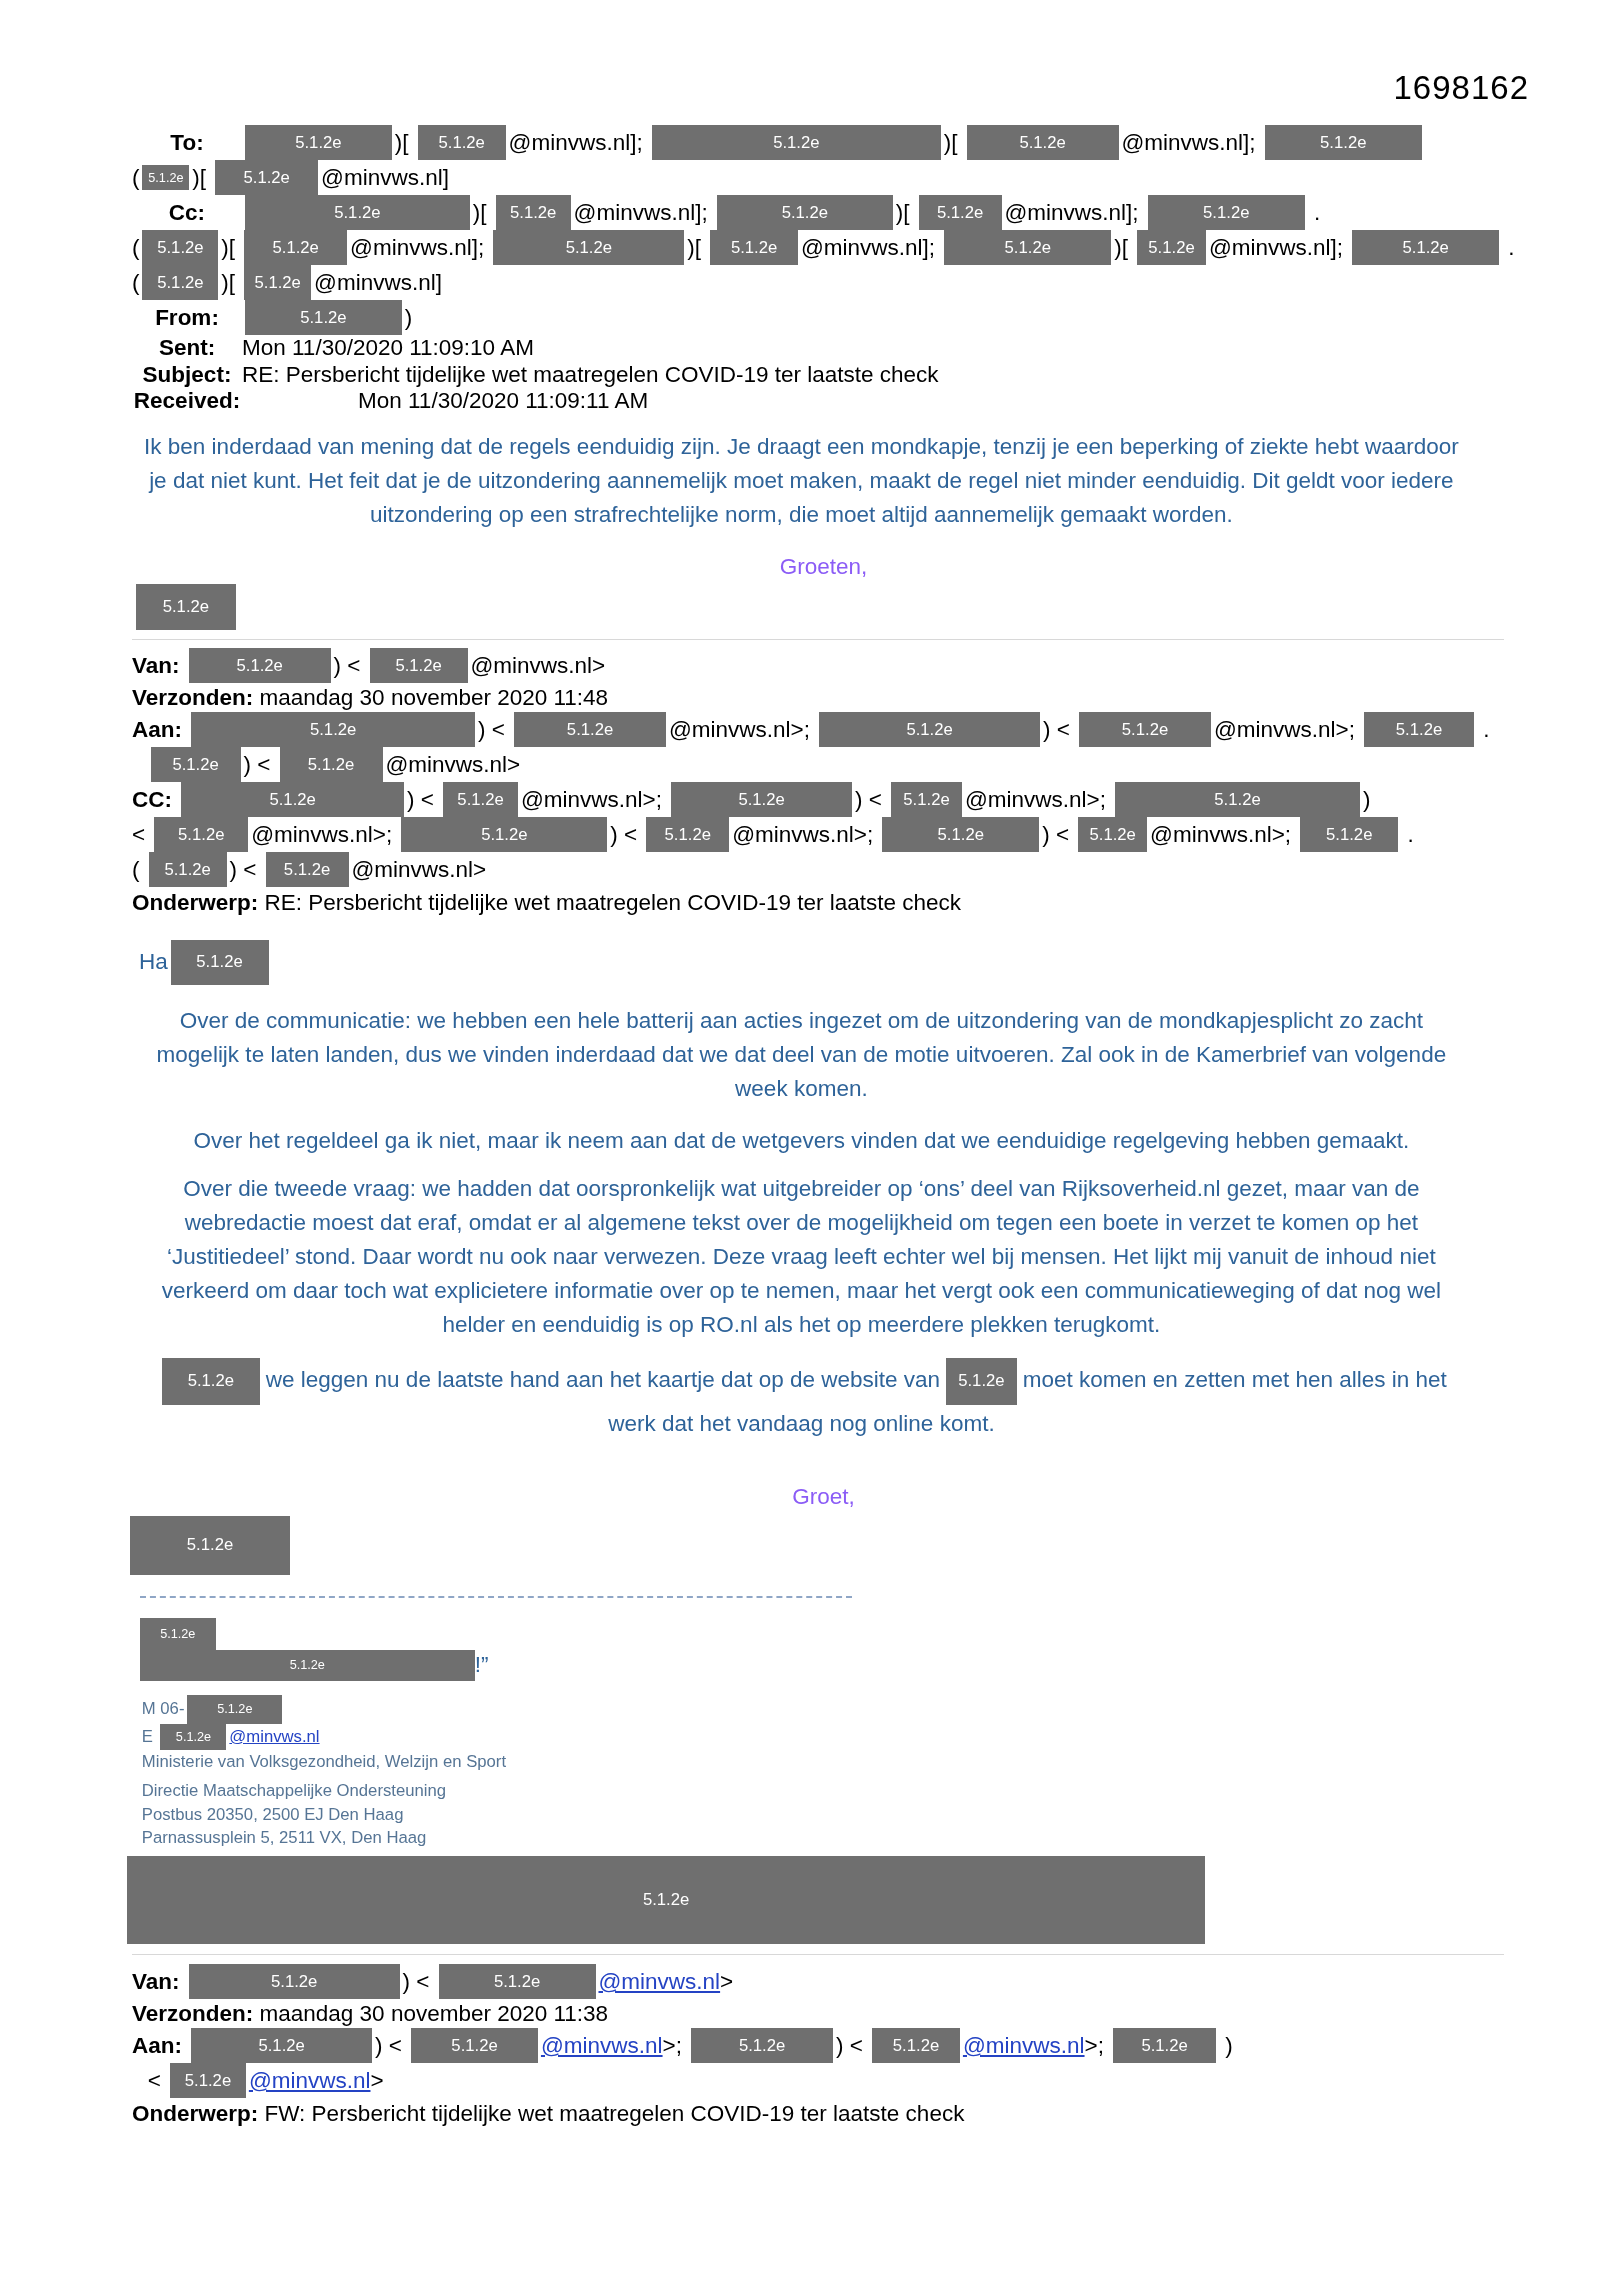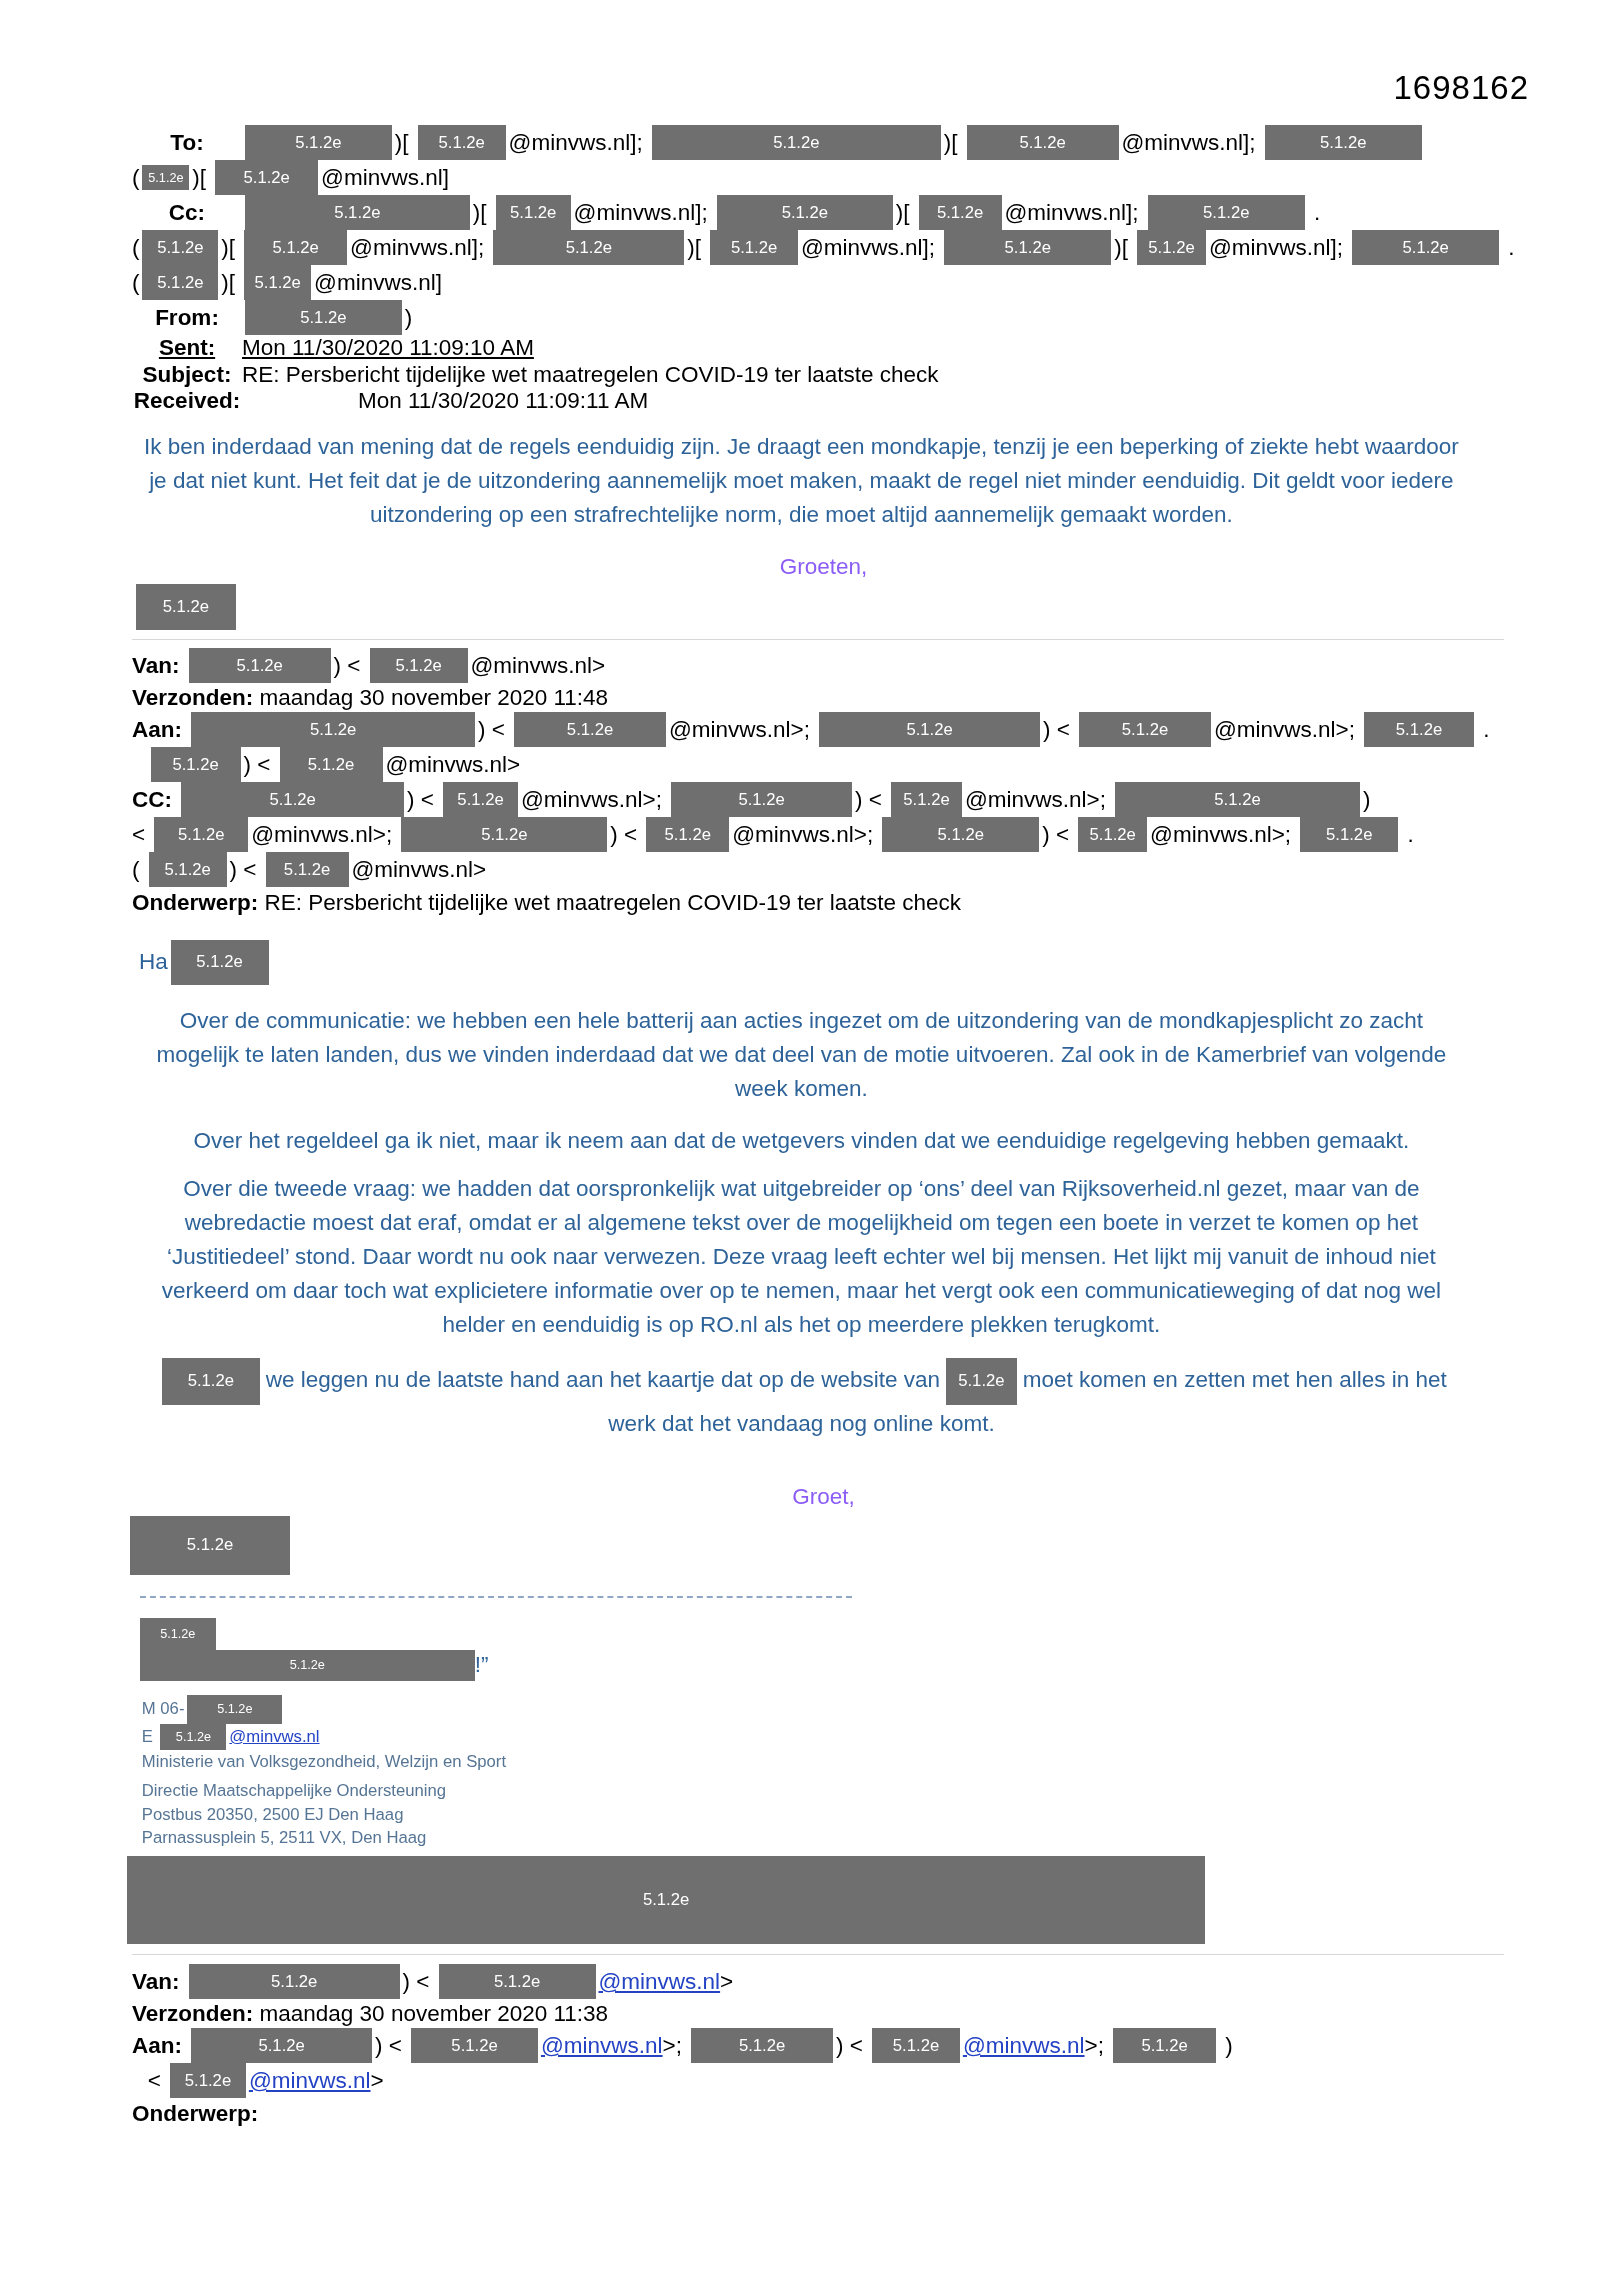--- a/index.html
+++ b/index.html
@@ -49,21 +49,21 @@
 
 <div class="content">
 
   <section id="hdr1">
       <div class="line"><span class="lab">To:</span><span class="redact" style="width: 147px; height: 35px;">5.1.2e</span><span class="txt">)[ </span><span class="redact" style="width: 88px; height: 35px;">5.1.2e</span><span class="txt">@minvws.nl]; </span><span class="redact" style="width: 289px; height: 35px;">5.1.2e</span><span class="txt">)[ </span><span class="redact" style="width: 152px; height: 35px;">5.1.2e</span><span class="txt">@minvws.nl]; </span><span class="redact" style="width: 157px; height: 35px;">5.1.2e</span></div>
       <div class="line"><span class="txt">(</span><span class="redact sm" style="width: 47px; height: 25.5px;">5.1.2e</span><span class="txt">)[ </span><span class="redact" style="width: 103px; height: 35px;">5.1.2e</span><span class="txt">@minvws.nl]</span></div>
       <div class="line"><span class="lab">Cc:</span><span class="redact" style="width: 225px; height: 35px;">5.1.2e</span><span class="txt">)[ </span><span class="redact" style="width: 75px; height: 35px;">5.1.2e</span><span class="txt">@minvws.nl]; </span><span class="redact" style="width: 176px; height: 35px;">5.1.2e</span><span class="txt">)[ </span><span class="redact" style="width: 83px; height: 35px;">5.1.2e</span><span class="txt">@minvws.nl]; </span><span class="redact" style="width: 157px; height: 35px;">5.1.2e</span><span class="txt"> .</span></div>
       <div class="line"><span class="txt">(</span><span class="redact" style="width: 76px; height: 35px;">5.1.2e</span><span class="txt">)[ </span><span class="redact" style="width: 103px; height: 35px;">5.1.2e</span><span class="txt">@minvws.nl]; </span><span class="redact" style="width: 191px; height: 35px;">5.1.2e</span><span class="txt">)[ </span><span class="redact" style="width: 88px; height: 35px;">5.1.2e</span><span class="txt">@minvws.nl]; </span><span class="redact" style="width: 167px; height: 35px;">5.1.2e</span><span class="txt">)[ </span><span class="redact" style="width: 69px; height: 35px;">5.1.2e</span><span class="txt">@minvws.nl]; </span><span class="redact" style="width: 147px; height: 35px;">5.1.2e</span><span class="txt"> .</span></div>
       <div class="line"><span class="txt">(</span><span class="redact" style="width: 76px; height: 35px;">5.1.2e</span><span class="txt">)[ </span><span class="redact" style="width: 67px; height: 35px;">5.1.2e</span><span class="txt">@minvws.nl]</span></div>
       <div class="line"><span class="lab">From:</span><span class="redact" style="width: 157px; height: 35px;">5.1.2e</span><span class="txt">)</span></div>
-      <div class="line" style="min-height: 26.5px; text-decoration: underline;"><span class="lab">Sent:</span><span class="txt">Mon 11/30/2020 11:09:10 AM</span></div>
+      <div class="line" style="min-height: 26.5px;"><span class="lab">Sent:</span><span class="txt">Mon 11/30/2020 11:09:10 AM</span></div>
       <div class="line" style="min-height: 26.5px;"><span class="lab">Subject:</span><span class="txt">RE: Persbericht tijdelijke wet maatregelen COVID-19 ter laatste check</span></div>
       <div class="line" style="min-height: 26.5px;"><span class="lab">Received:</span><span class="pad" style="width: 116px;"></span><span class="txt">Mon 11/30/2020 11:09:11 AM</span></div>
     </section>
 
   <p class="para" id="p1">Ik ben inderdaad van mening dat de regels eenduidig zijn. Je draagt een mondkapje, tenzij je een beperking of ziekte hebt waardoor je dat niet kunt. Het feit dat je de uitzondering aannemelijk moet maken, maakt de regel niet minder eenduidig. Dit geldt voor iedere uitzondering op een strafrechtelijke norm, die moet altijd aannemelijk gemaakt worden.</p>
 
   <div class="greet" id="groeten-line">Groeten,</div>
   <section id="groeten-box">
       <div class="line" style="min-height: 46px;"><span class="redact" style="width: 100px; height: 46px;">5.1.2e</span></div>
     </section>
@@ -118,17 +118,17 @@
       <div class="line" style="min-height: 88px;"><span class="redact" style="width: 1078px; height: 88px;">5.1.2e</span></div>
     </section>
 
   <hr class="sep">
 
   <section id="hdr3">
       <div class="line"><span class="bold">Van: </span><span class="redact" style="width: 211px; height: 35px;">5.1.2e</span><span class="txt">) &lt; </span><span class="redact" style="width: 157px; height: 35px;">5.1.2e</span><a class="link">@minvws.nl</a><span class="txt">&gt;</span></div>
       <div class="line" style="min-height: 29px;"><span class="bold">Verzonden: </span><span class="txt">maandag 30 november 2020 11:38</span></div>
       <div class="line"><span class="bold">Aan: </span><span class="redact" style="width: 181px; height: 35px;">5.1.2e</span><span class="txt">) &lt; </span><span class="redact" style="width: 127px; height: 35px;">5.1.2e</span><a class="link">@minvws.nl</a><span class="txt">&gt;; </span><span class="redact" style="width: 142px; height: 35px;">5.1.2e</span><span class="txt">) &lt; </span><span class="redact" style="width: 88px; height: 35px;">5.1.2e</span><a class="link">@minvws.nl</a><span class="txt">&gt;; </span><span class="redact" style="width: 103px; height: 35px;">5.1.2e</span><span class="txt"> )</span></div>
       <div class="line"><span class="pad" style="width: 15.7px;"></span><span class="txt">&lt; </span><span class="redact" style="width: 76px; height: 35px;">5.1.2e</span><a class="link">@minvws.nl</a><span class="txt">&gt;</span></div>
-      <div class="line" style="min-height: 31px;"><span class="bold">Onderwerp: </span></div>
+      <div class="line" style="min-height: 31px;"><span class="bold">Onderwerp: </span><span class="txt">FW: Persbericht tijdelijke wet maatregelen COVID-19 ter laatste check</span></div>
     </section>
 
 </div>
 
 
 </body></html>

